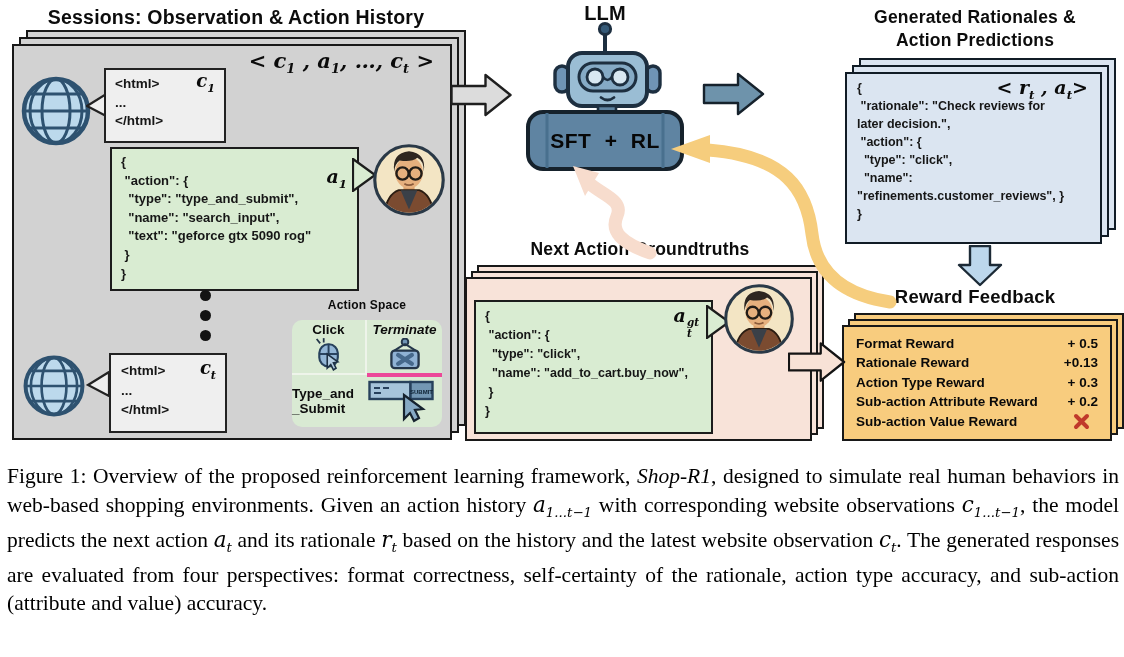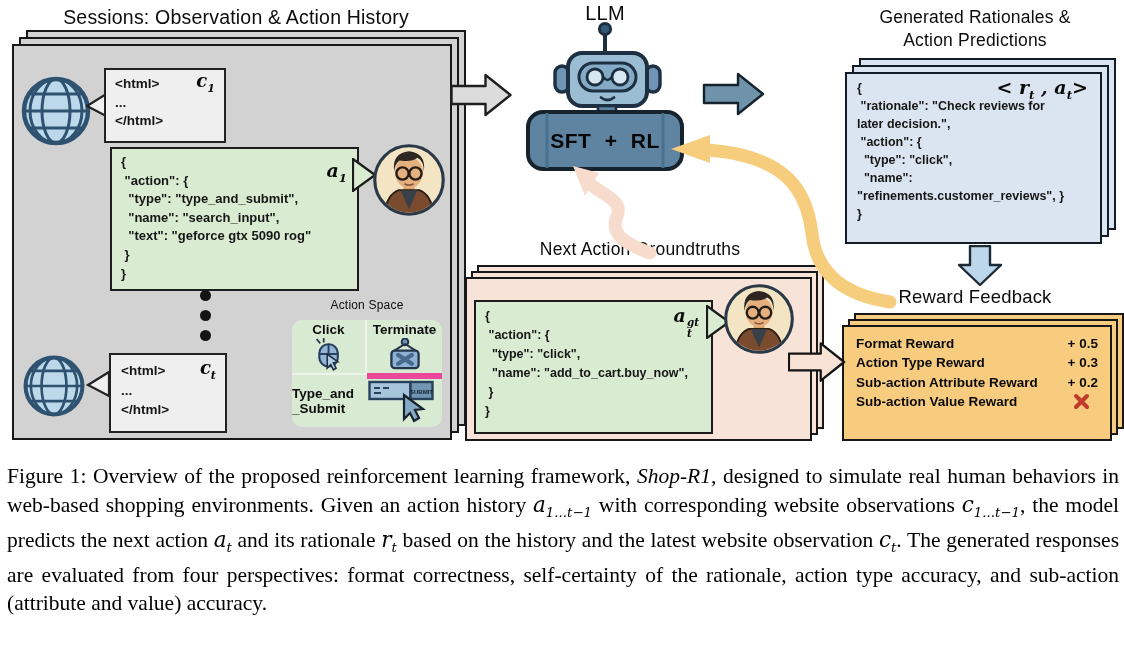--- a/index.html
+++ b/index.html
@@ -4,21 +4,21 @@
 <style>
   html,body{margin:0;padding:0;background:#fff;}
   .page{position:relative;width:1124px;height:657px;background:#fff;overflow:hidden;
         font-family:"Liberation Sans",sans-serif;color:#111;}
   .abs{position:absolute;}
   .panel-layer{position:absolute;border:2.6px solid #181818;}
   .gray{background:#d2d2d2;}
   .blue{background:#dbe5f1;border-color:#111c26;}
   .peach{background:#f8e3d9;}
   .orange{background:#f8cc7e;}
-  .fig-title{font-weight:normal;color:#0c0c0c;text-align:center;letter-spacing:.2px;}
+  .fig-title{font-weight:bold;color:#0c0c0c;text-align:center;letter-spacing:.2px;}
   .mathlabel{font-family:"DejaVu Serif",serif;font-weight:bold;font-style:italic;color:#0b0b0b;}
   .mathlabel sub{font-size:.62em;}
   .supsub{display:inline-flex;flex-direction:column;align-items:flex-start;
           font-size:.55em;line-height:1;vertical-align:-.4em;margin-left:1px;}
   .json-lines{white-space:pre;color:#161616;font-weight:bold;}
   .code-box{position:absolute;background:#d9ecd2;border:2.4px solid #1c1c1c;}
   .bubble{position:absolute;background:#efefef;border:2.4px solid #222;}
   .dot{position:absolute;width:11px;height:11px;border-radius:50%;background:#141414;}
   .reward-row{display:flex;justify-content:space-between;align-items:center;
               font-weight:bold;font-size:13.5px;line-height:19.4px;color:#0a0a0a;}
@@ -64,34 +64,35 @@
       </g>
     </defs>
   </svg>
 
   <div class="abs fig-title" style="left:16px;top:6px;width:440px;font-size:19.5px;">Sessions: Observation &amp; Action History</div>
 
   <div class="panel-layer gray" style="left:26px;top:30px;width:436px;height:392px;"></div>
   <div class="panel-layer gray" style="left:19px;top:37px;width:436px;height:392px;"></div>
   <div class="panel-layer gray" style="left:12px;top:44px;width:436px;height:392px;">
 
+    <span class="abs mathlabel" style="right:16px;top:2px;font-size:21px;"><span>&lt; </span><span>c<sub>1</sub></span><span> , </span><span>a<sub>1</sub></span><span>, …, </span><span>c<sub>t</sub></span><span> &gt;</span></span>
 
     <svg class="abs" style="left:6px;top:29px;" width="72" height="72" viewBox="0 0 72 72">
         <use href="#globe-g"></use>
       </svg>
     <svg class="abs" style="left:72px;top:46px;" width="22" height="26" viewBox="0 0 22 26">
       <polygon points="22,1 1,14 22,25" fill="#efefef" stroke="#222" stroke-width="2.2"></polygon>
     </svg>
     <div class="bubble" style="left:90px;top:22px;width:118px;height:71px;">
       <span class="abs mathlabel" style="right:9px;top:0;font-size:18px;"><span>c<sub>1</sub></span></span>
       <div class="json-lines" style="padding:5px 9px;font-size:13.5px;line-height:18.5px;"><div>&lt;html&gt;</div><div>...</div><div>&lt;/html&gt;</div></div>
     </div>
 
     <div class="code-box" style="left:96px;top:101px;width:245px;height:140px;">
-      <span class="abs mathlabel" style="right:10px;top:10px;font-size:19px;"><span>a<sub>1</sub></span></span>
+      <span class="abs mathlabel" style="right:10px;top:16px;font-size:19px;"><span>a<sub>1</sub></span></span>
       <div class="json-lines" style="padding:4px 9px;font-size:13px;line-height:18.6px;"><div>{</div><div> "action": {</div><div>  "type": "type_and_submit",</div><div>  "name": "search_input",</div><div>  "text": "geforce gtx 5090 rog"</div><div> }</div><div>}</div></div>
     </div>
     <svg class="abs" style="left:338px;top:112px;" width="24" height="34" viewBox="0 0 24 34">
       <polygon points="1,1 23,17 1,33" fill="#d9ecd2" stroke="#1c1c1c" stroke-width="2.2"></polygon>
     </svg>
     <svg class="abs" style="left:358px;top:97px;" width="74" height="74" viewBox="0 0 80 80">
         <use href="#avatar-g"></use>
       </svg>
 
     <div class="dot" style="left:186px;top:244px;"></div>
@@ -115,21 +116,21 @@
         <div class="as-cell-label" style="padding-top:2px;">Click</div>
         <svg width="30" height="34" viewBox="0 0 34 38" style="margin:0 auto;">
           <line x1="7" y1="7" x2="3" y2="2" stroke="#24364a" stroke-width="2"></line>
           <line x1="11" y1="6" x2="11" y2="1" stroke="#24364a" stroke-width="2"></line>
           <rect x="6" y="8" width="21" height="25" rx="10" fill="#93b6d6" stroke="#27415c" stroke-width="2.4"></rect>
           <line x1="16.5" y1="8" x2="16.5" y2="19" stroke="#27415c" stroke-width="2.2"></line>
           <line x1="6" y1="19" x2="27" y2="19" stroke="#27415c" stroke-width="2.2"></line>
           <path d="M15 19 L15 35 L19 31 L22 37 L25 35 L22 29 L27 28 Z" fill="#b4cde2" stroke="#1d3044" stroke-width="1.8"></path>
         </svg>
       </div>
-      <div class="abs" style="left:75px;top:0;width:75px;height:53px;border-bottom:6px solid #ec4899;text-align:center;">
+      <div class="abs" style="left:75px;top:0;width:75px;height:53px;border-bottom:4px solid #ec4899;text-align:center;font-style:italic;">
         <div class="as-cell-label" style="padding-top:2px;">Terminate</div>
         <svg width="40" height="33" viewBox="0 0 40 34" style="margin:1px auto 0;">
           <circle cx="20" cy="4" r="3.4" fill="#6f94b5" stroke="#24364a" stroke-width="2"></circle>
           <line x1="20" y1="6" x2="9" y2="13" stroke="#24364a" stroke-width="2"></line>
           <line x1="20" y1="6" x2="31" y2="13" stroke="#24364a" stroke-width="2"></line>
           <rect x="6" y="13" width="28" height="18" rx="3.5" fill="#8fb2d4" stroke="#24364a" stroke-width="2.4"></rect>
           <path d="M13 17.5 L27 26.5 M27 17.5 L13 26.5" stroke="#46698c" stroke-width="4.5" stroke-linecap="round"></path>
         </svg>
       </div>
       <div class="abs" style="left:0;top:55px;width:150px;height:52px;display:flex;align-items:center;">
@@ -197,20 +198,24 @@
   <div class="abs fig-title" style="left:855px;top:286px;width:240px;font-size:18.5px;">Reward Feedback</div>
   <div class="panel-layer orange" style="left:854px;top:313px;width:266px;height:112px;"></div>
   <div class="panel-layer orange" style="left:848px;top:319px;width:266px;height:112px;"></div>
   <div class="panel-layer orange" style="left:842px;top:325px;width:266px;height:112px;padding:0;">
     <div style="padding:7px 12px 0 12px;">
       <div class="reward-row">
         <span>Format Reward</span>
           <span>+ 0.5</span>
       </div>
       <div class="reward-row">
+        <span>Rationale Reward</span>
+          <span>+0.13</span>
+      </div>
+      <div class="reward-row">
         <span>Action Type Reward</span>
           <span>+ 0.3</span>
       </div>
       <div class="reward-row">
         <span>Sub-action Attribute Reward</span>
           <span>+ 0.2</span>
       </div>
       <div class="reward-row">
         <span>Sub-action Value Reward</span>
         <svg width="17" height="17" viewBox="0 0 17 17" style="margin-right:8px;">

